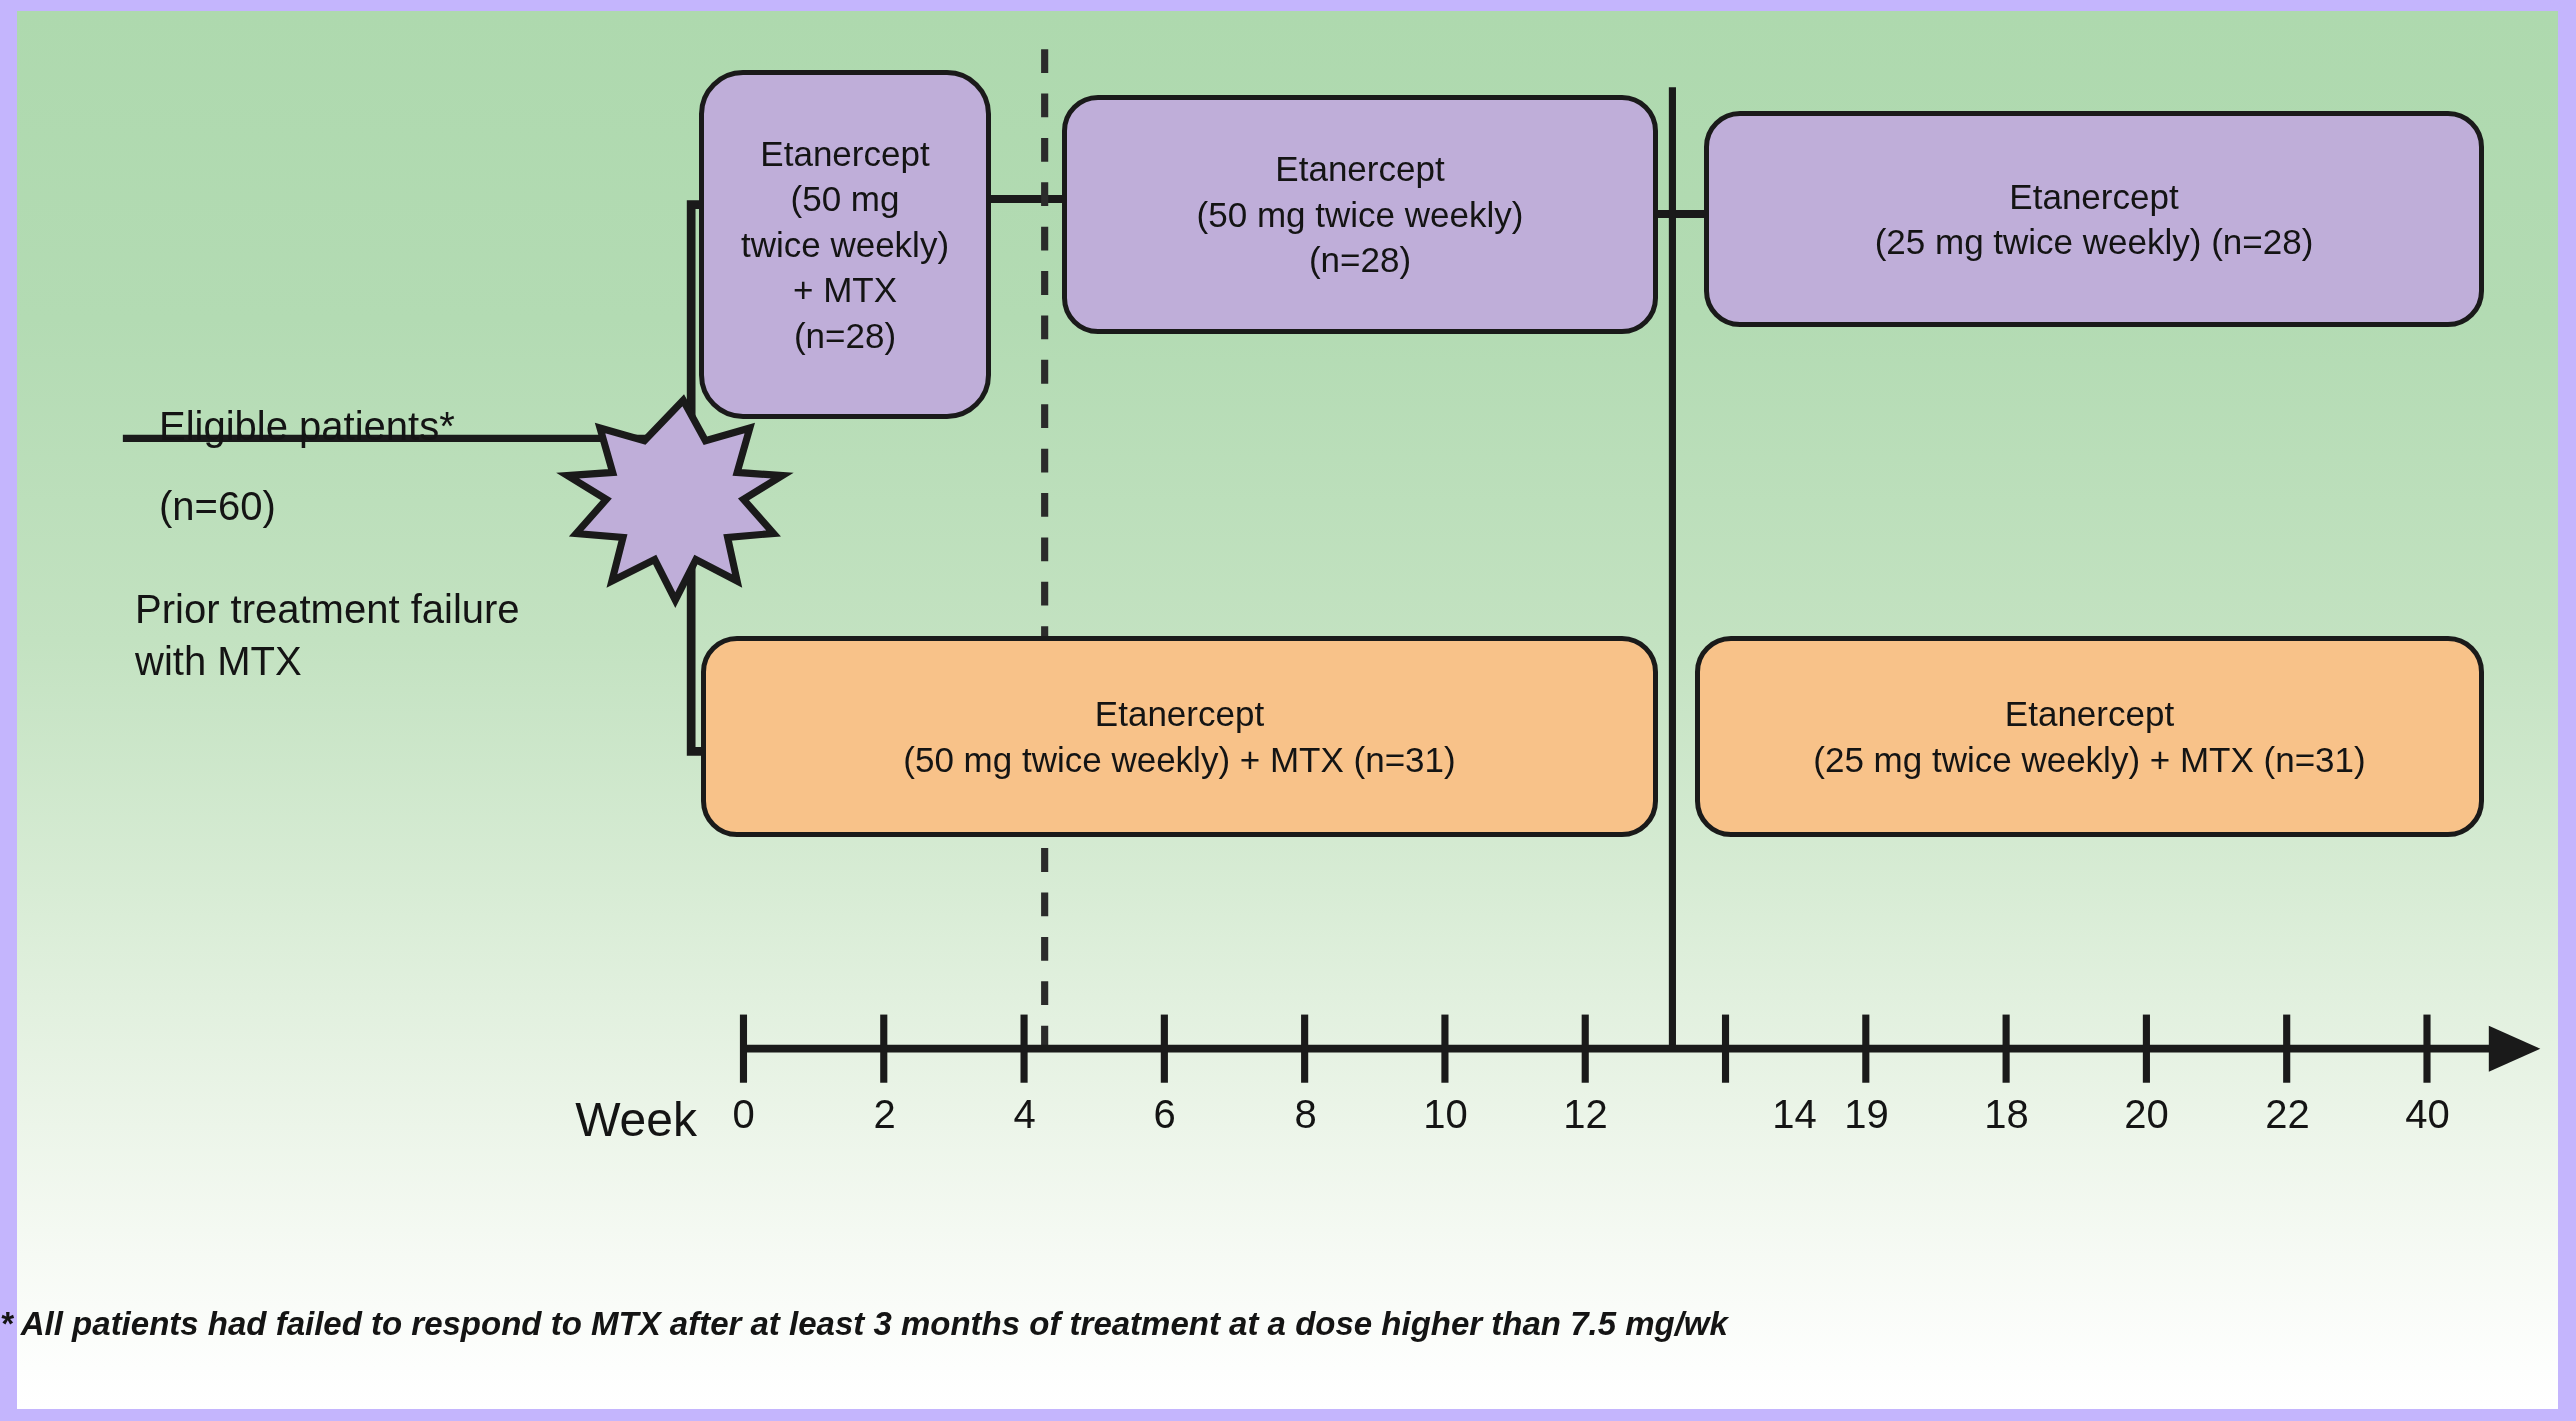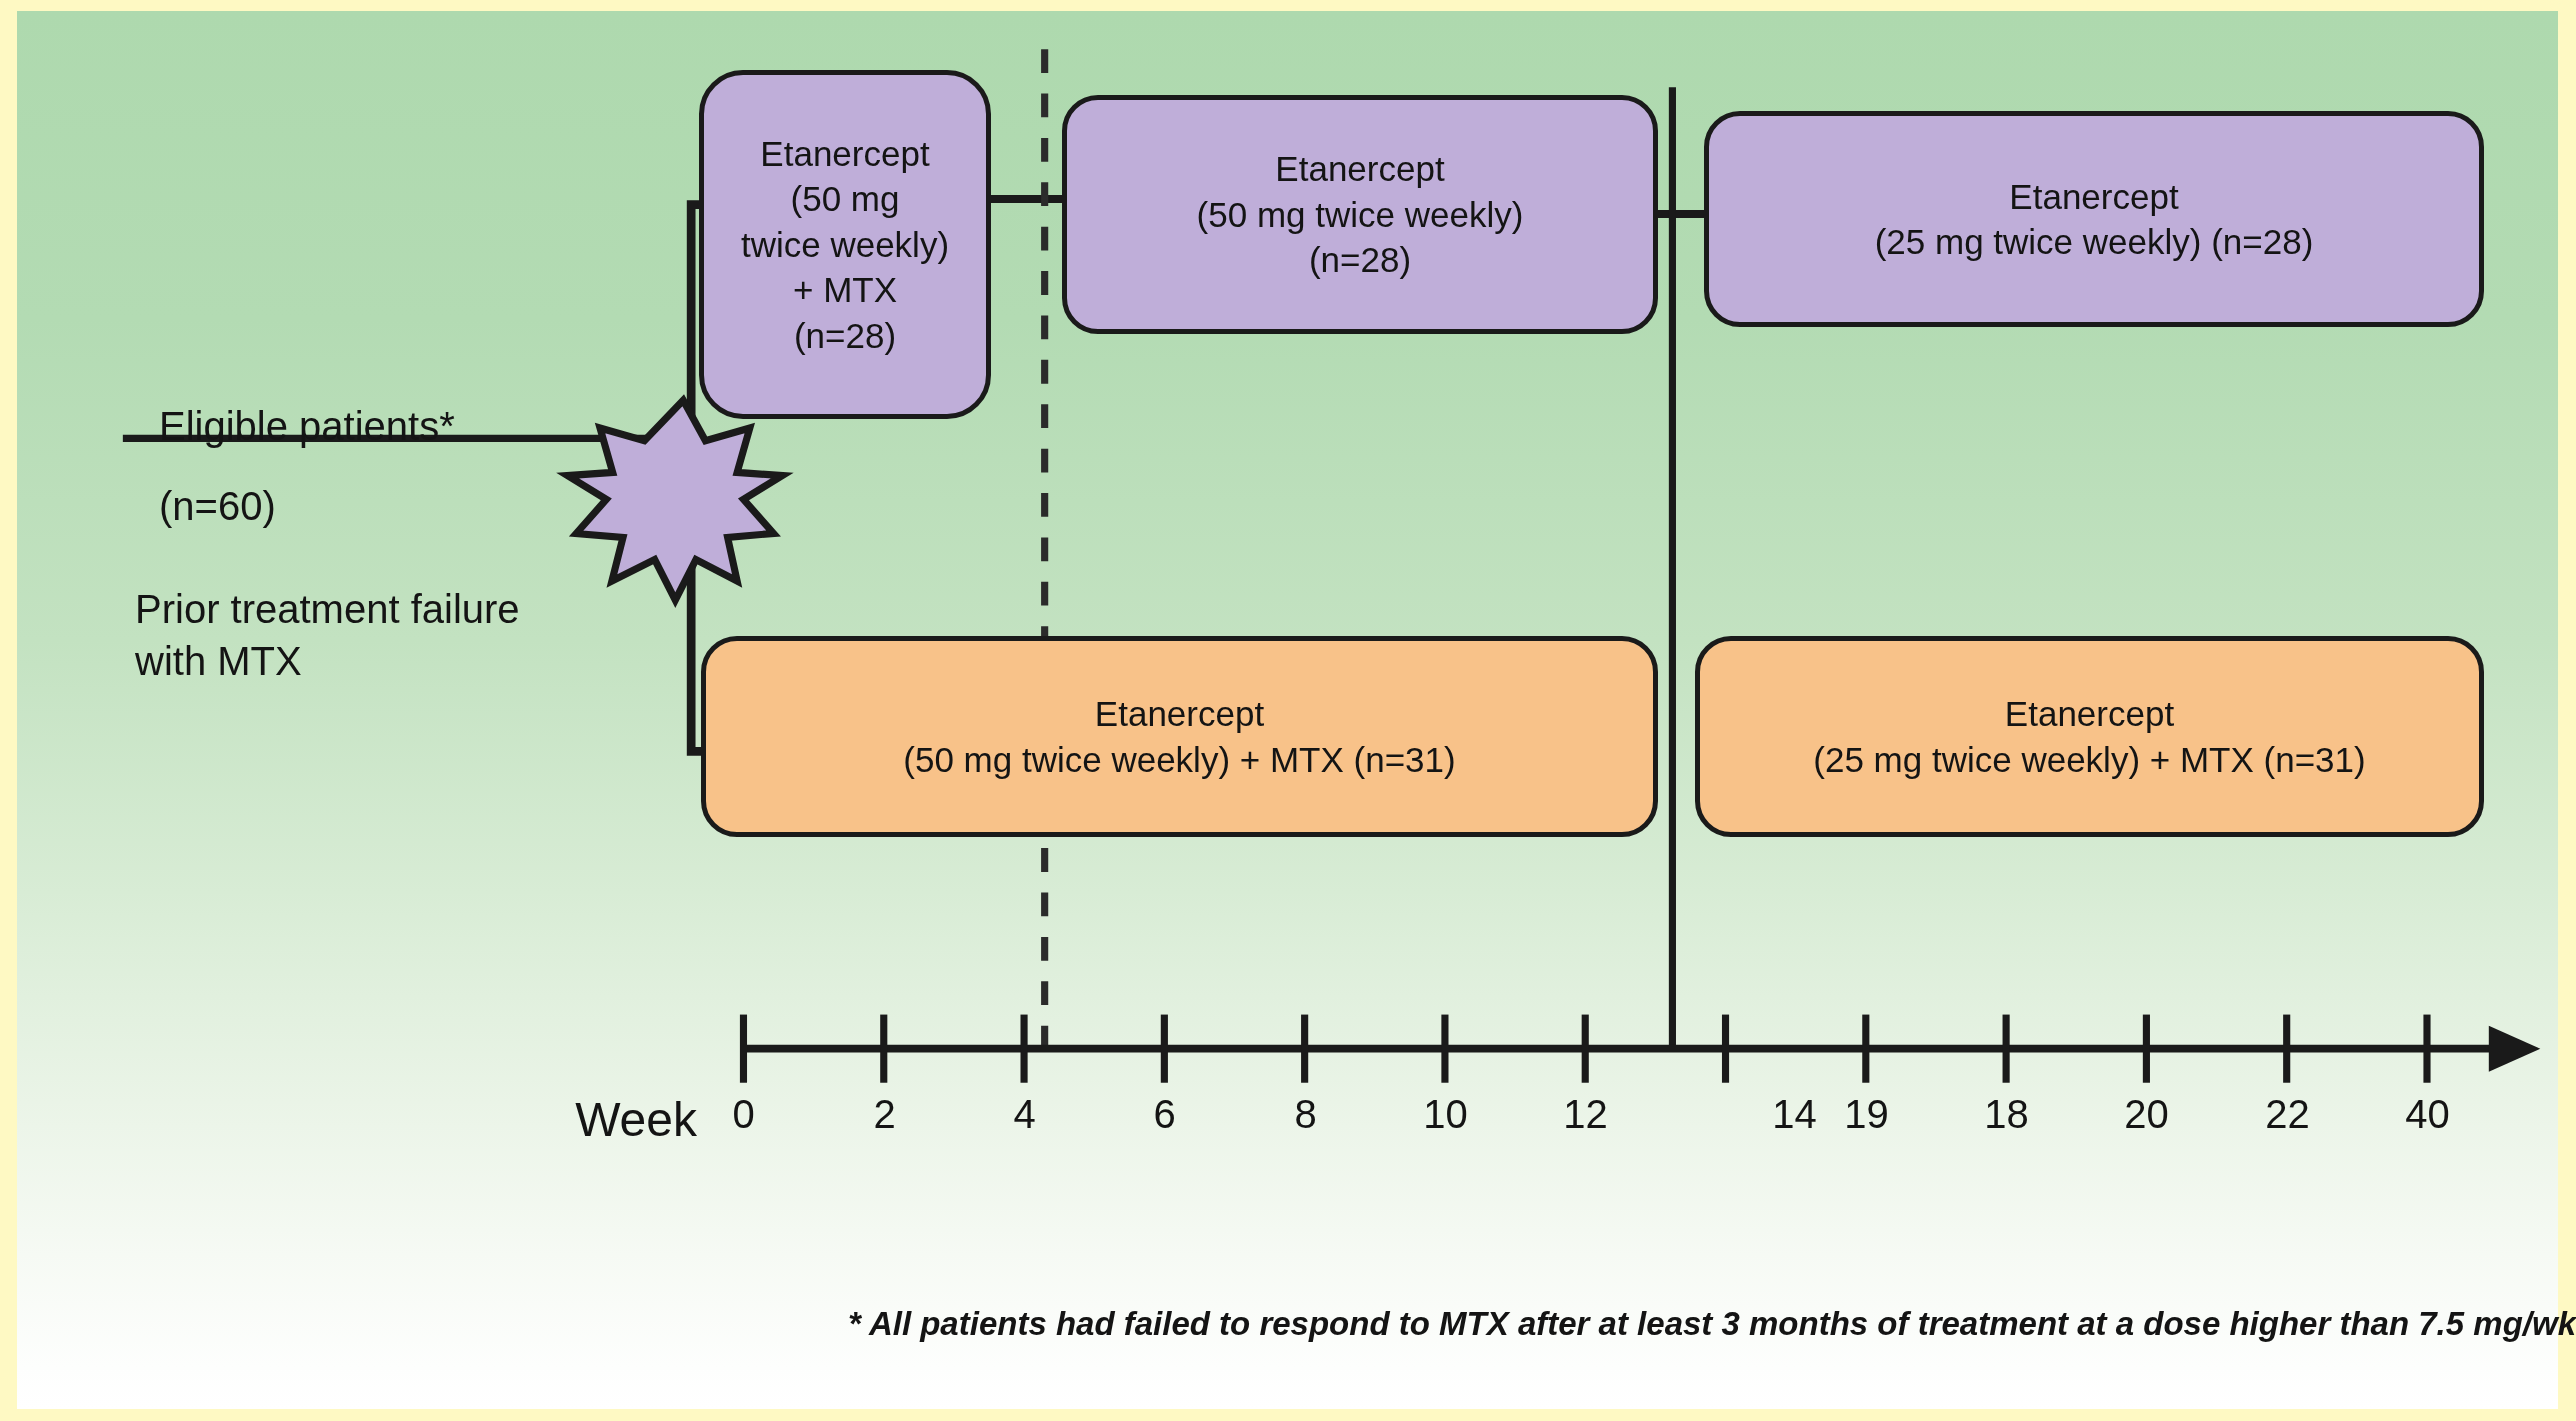--- a/index.html
+++ b/index.html
@@ -6,21 +6,21 @@
     margin: 0;
     padding: 0;
     background: #ffffff;
   }
   #stage {
     position: relative;
     width: 2576px;
     height: 1422px;
     overflow: hidden;
     font-family: "Liberation Sans", sans-serif;
-    background: #fef9c3;
+    background: #c4b5fd;
   }
   
   #bg-panel {
     position: absolute;
     left: 17.4px;
     top: 11px;
     width: 2541px;
     height: 1398px;
     background: linear-gradient(to bottom,
         #aed9ae 0%,
@@ -87,21 +87,21 @@
     margin-left: -63px;
     text-align: center;
     font-size: 40px;
     color: #141414;
   }
 
   #footnote {
     position: absolute;
     left: 0; top: 1305px;
     width: 2576px;
-    text-align: right;
+    text-align: left;
     font-size: 33px;
     font-style: italic;
     font-weight: bold;
     color: #141414;
   }
 </style>
 </head>
 <body>
 
 <div id="stage">

